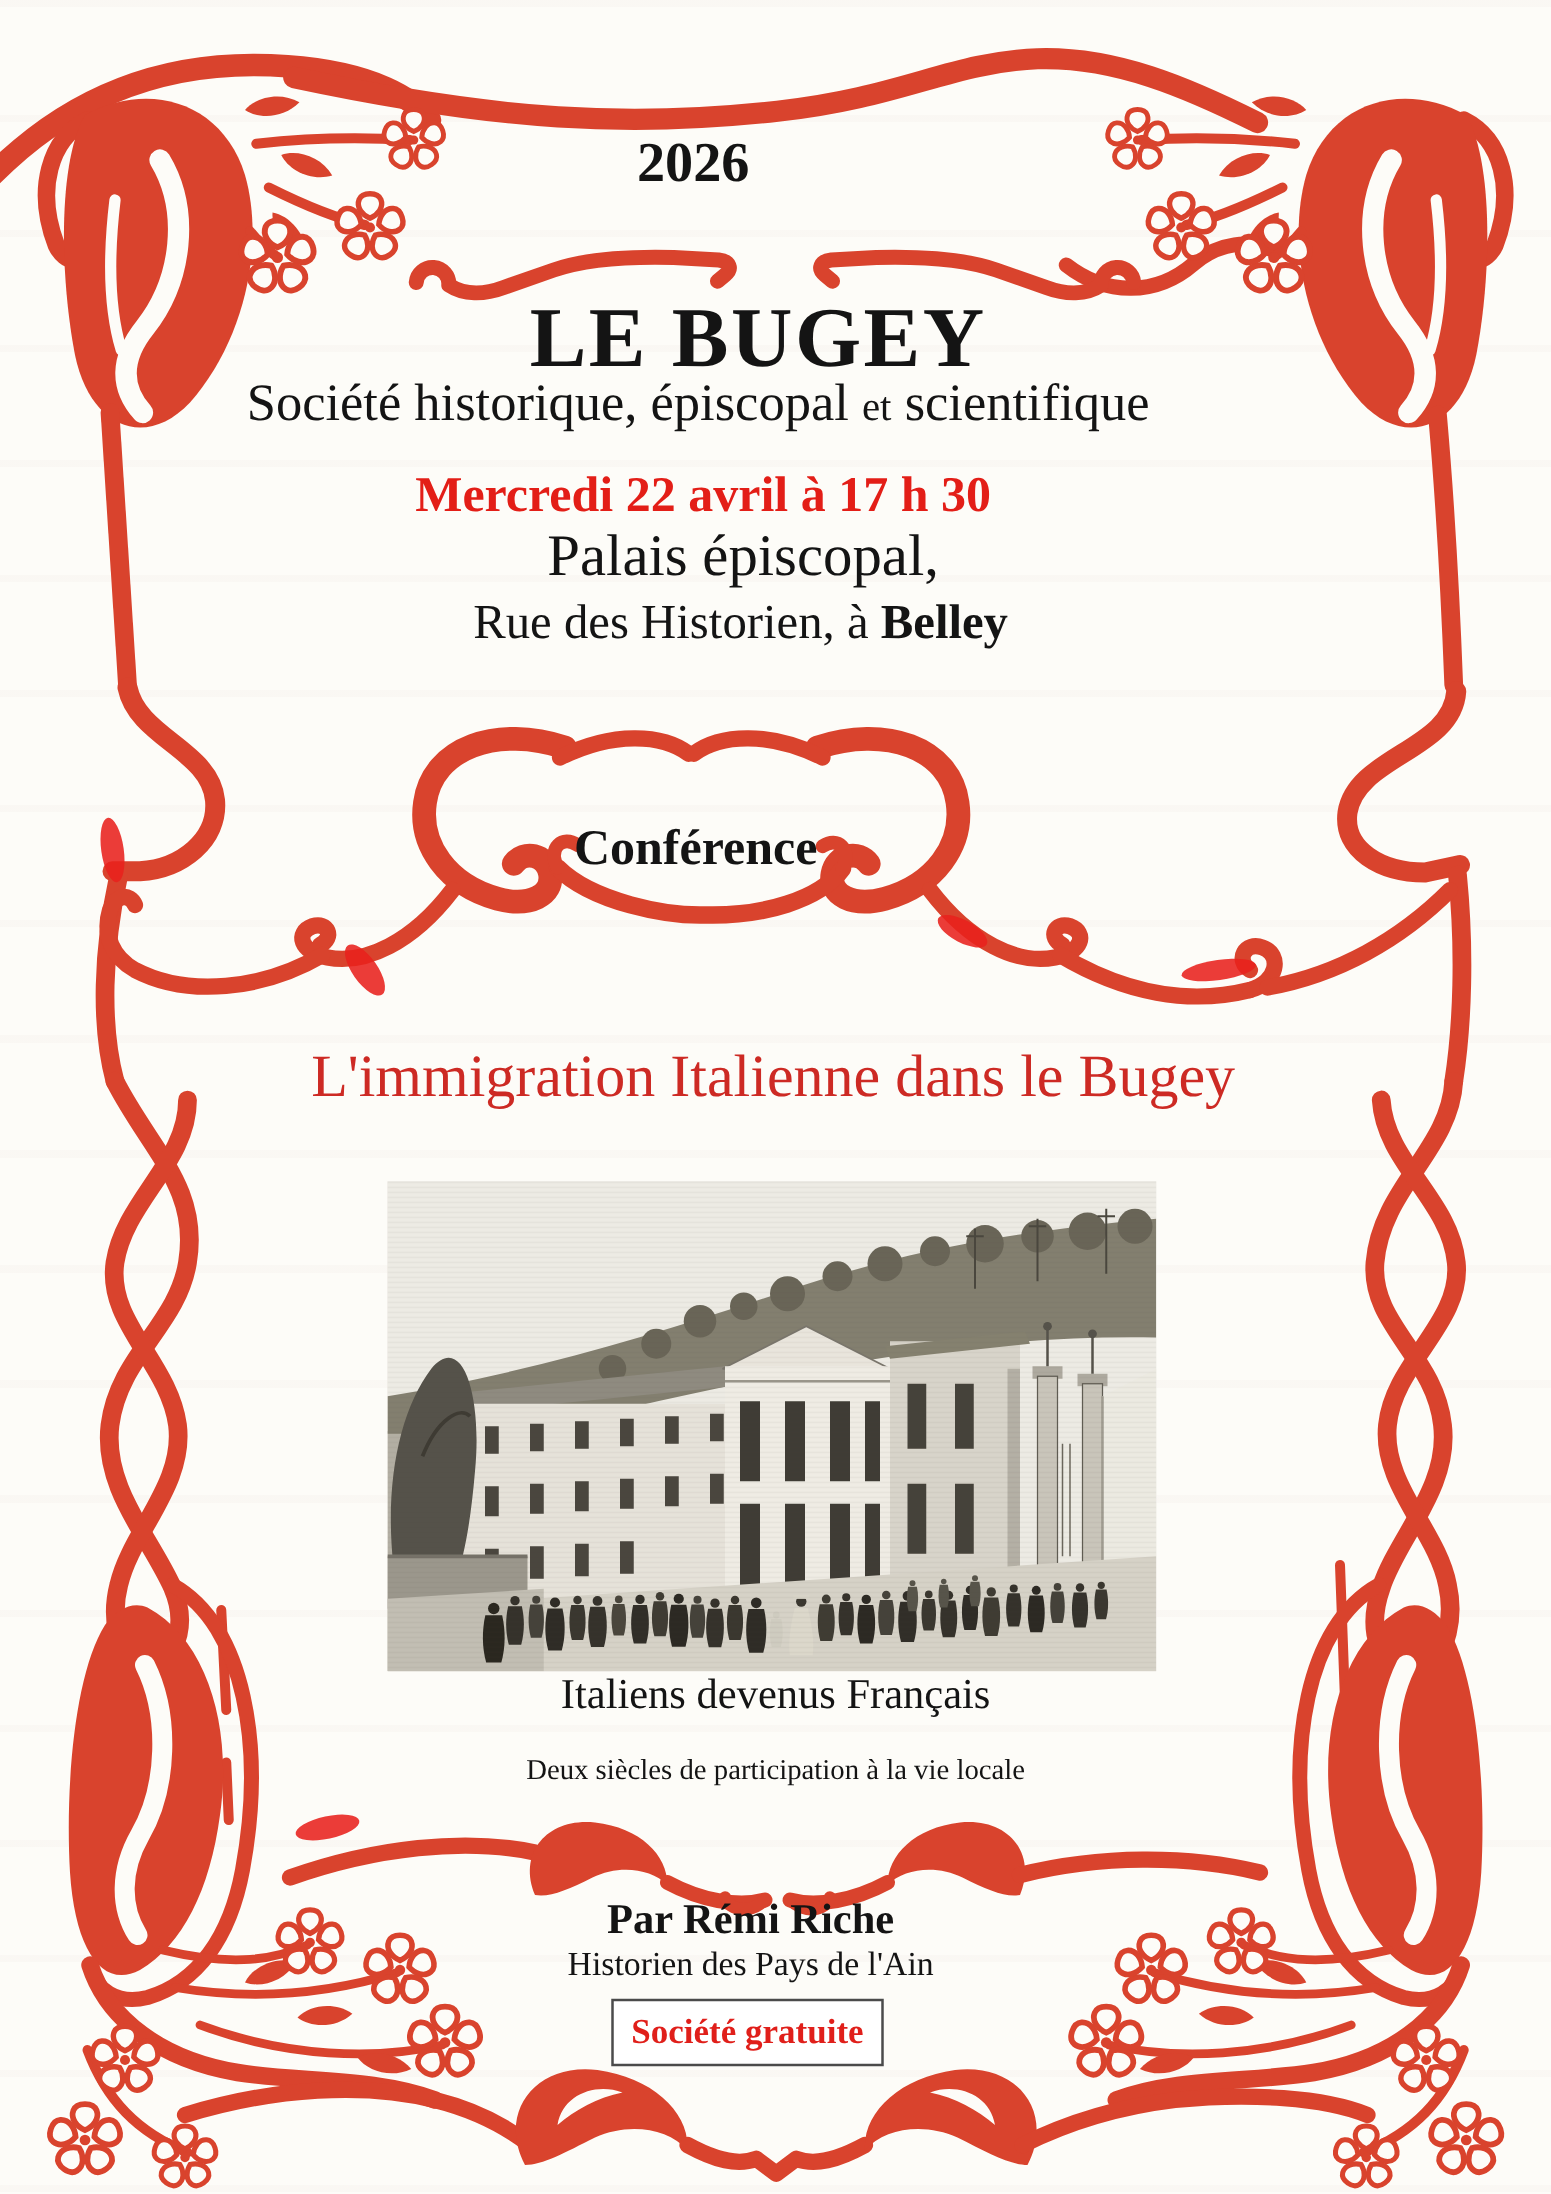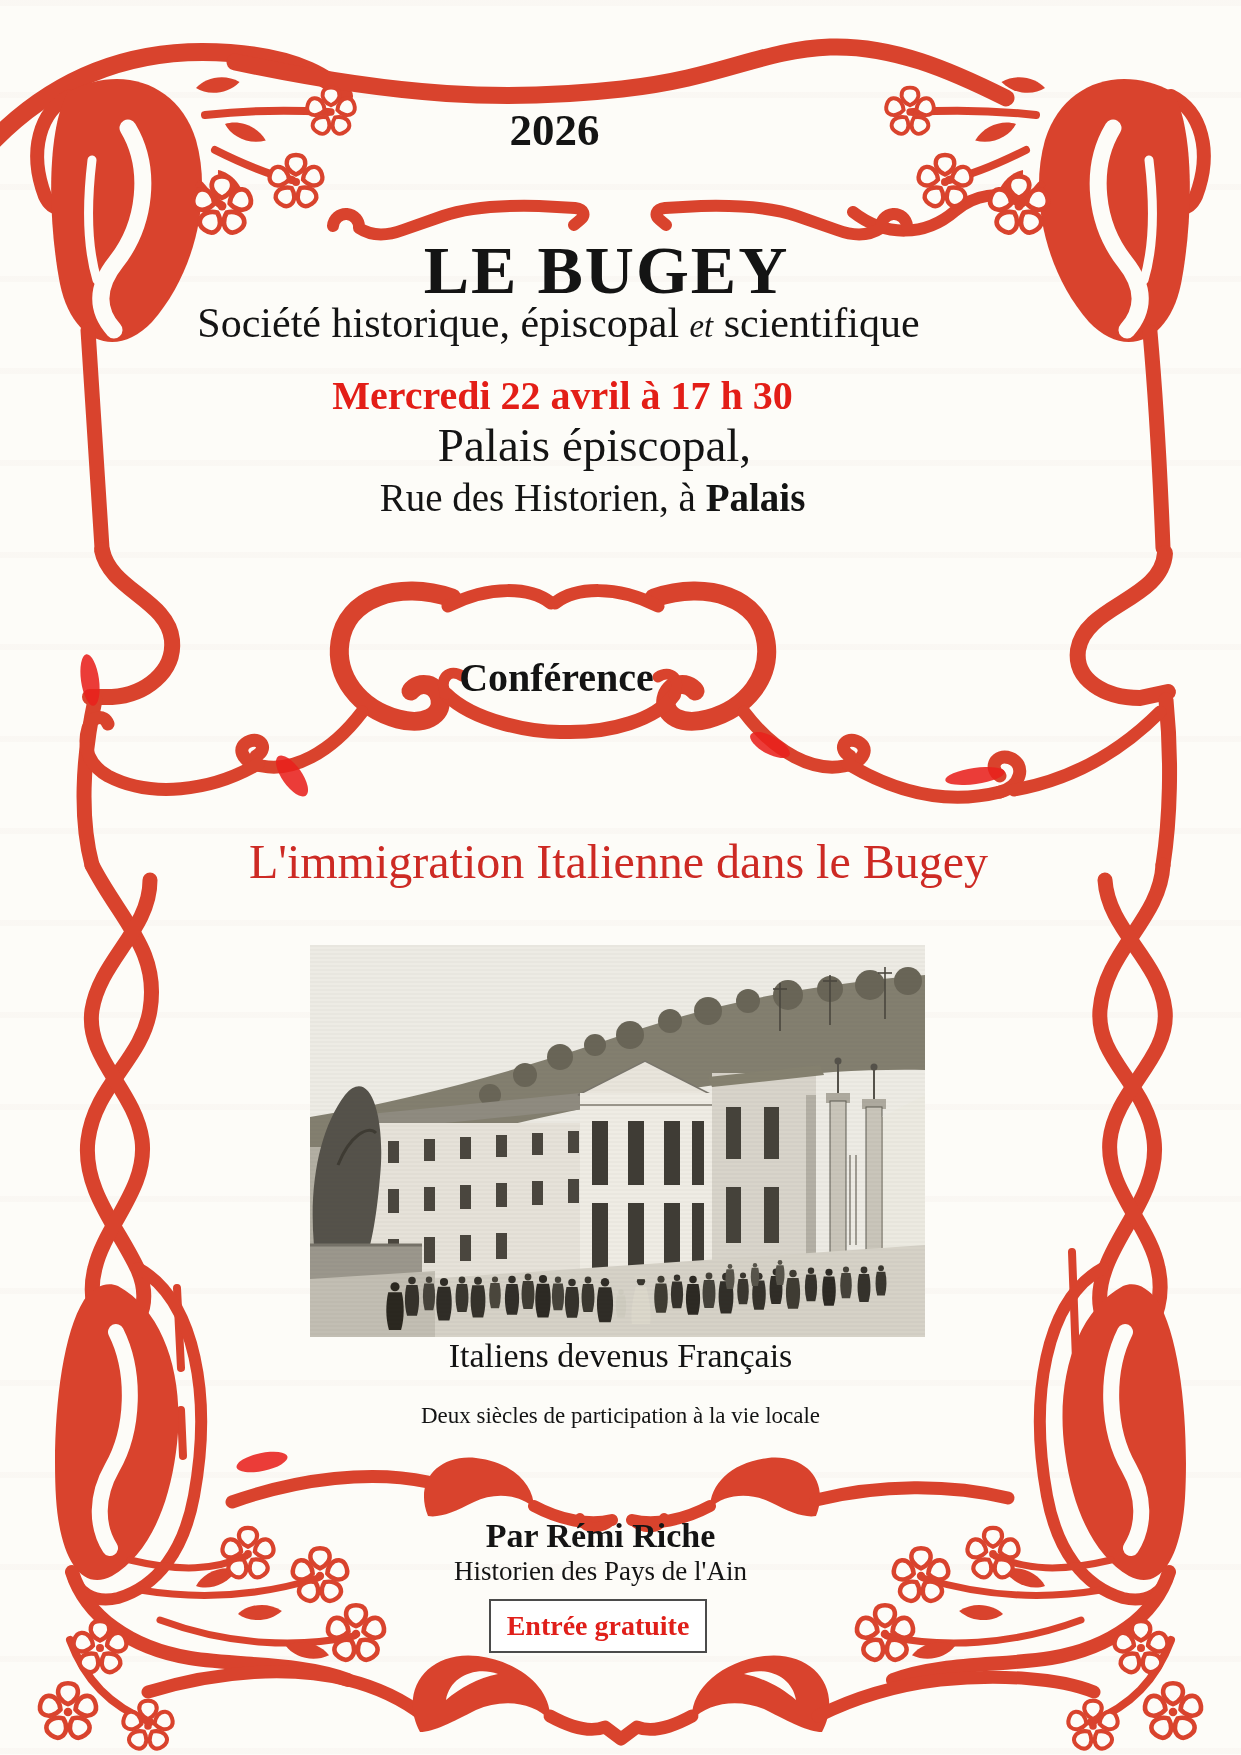--- a/index.html
+++ b/index.html
@@ -14,21 +14,21 @@
   #frame-svg{z-index:1;pointer-events:none;}
   .rd{stroke:#d9432d;fill:none;stroke-linecap:round;stroke-linejoin:round;}
   .rf{fill:#d9432d;stroke:none;}
   .bf{fill:#e8211c;stroke:none;opacity:.88;}
   .wt{stroke:#fdfcf8;fill:none;stroke-linecap:round;}
   .txt{position:absolute;left:0;width:100%;text-align:center;color:#141414;
        white-space:nowrap;z-index:3;line-height:1.08;}
   .t-year    {top:106px;font-size:45px;font-weight:bold;transform:translateX(-66px);}
   .t-title   {top:234px;font-size:68px;font-weight:bold;letter-spacing:2px;transform:translateX(-14px);}
   .t-subtitle{top:301px;font-size:42px;transform:translateX(-62px);}
-  .small-et  {font-size:0.78em;font-style:italic;}
+  .small-et  {font-size:0.78em;}
   .t-date    {top:374px;font-size:40px;font-weight:bold;color:#e31e17;transform:translateX(-58px);}
   .t-venue   {top:420px;font-size:47px;transform:translateX(-26px);}
   .t-address {top:477px;font-size:39px;transform:translateX(-28px);}
   .t-conf    {top:656px;font-size:40px;font-weight:bold;transform:translateX(-64px);}
   .t-talk    {top:836px;font-size:48px;color:#cd2a24;transform:translateX(-2px);}
   .t-cap1    {top:1338px;font-size:34px;}
   .t-cap2    {top:1404px;font-size:23px;}
   .t-speaker {top:1518px;font-size:34px;font-weight:bold;transform:translateX(-20px);}
   .t-role    {top:1557px;font-size:27px;transform:translateX(-20px);}
   .admission-box{
@@ -207,29 +207,29 @@
     <path d="M796 1700 C792 1676 766 1666 744 1674 C764 1678 782 1688 796 1700 Z" fill="#fdfcf8"></path>
     <path class="rd" stroke-width="13" d="M818 1716 C850 1700 890 1686 940 1680 C1000 1674 1060 1678 1094 1692"></path>
   </g>
 </svg>
 
 <div class="txt t-year">2026</div>
 <div class="txt t-title">LE BUGEY</div>
 <div class="txt t-subtitle"><span>Société historique, épiscopal </span><span class="small-et">et</span><span> scientifique</span></div>
 <div class="txt t-date">Mercredi 22 avril à 17 h 30</div>
 <div class="txt t-venue">Palais épiscopal,</div>
-<div class="txt t-address"><span>Rue des Historien, à </span><b>Palais</b></div>
+<div class="txt t-address"><span>Rue des Historien, à </span><b>Belley</b></div>
 <div class="txt t-conf">Conférence</div>
 <div class="txt t-talk">L'immigration Italienne dans le Bugey</div>
 <div class="txt t-cap1">Italiens devenus Français</div>
 <div class="txt t-cap2">Deux siècles de participation à la vie locale</div>
 <div class="txt t-speaker">Par Rémi Riche</div>
 <div class="txt t-role">Historien des Pays de l'Ain</div>
 <div class="admission-box">
-  <span>Entrée gratuite</span>
+  <span>Société gratuite</span>
 </div>
 
 <div id="photo">
 <svg viewBox="0 0 615 392" width="615" height="392">
   <defs>
     <g id="person">
       <circle cx="0" cy="-15" r="3.4"></circle>
       <path d="M-5 -11 C-7 -2 -7 8 -4.5 17 L4.5 17 C7 8 7 -2 5 -11 Z"></path>
     </g>
     <pattern id="scan" width="4" height="4" patternUnits="userSpaceOnUse">

